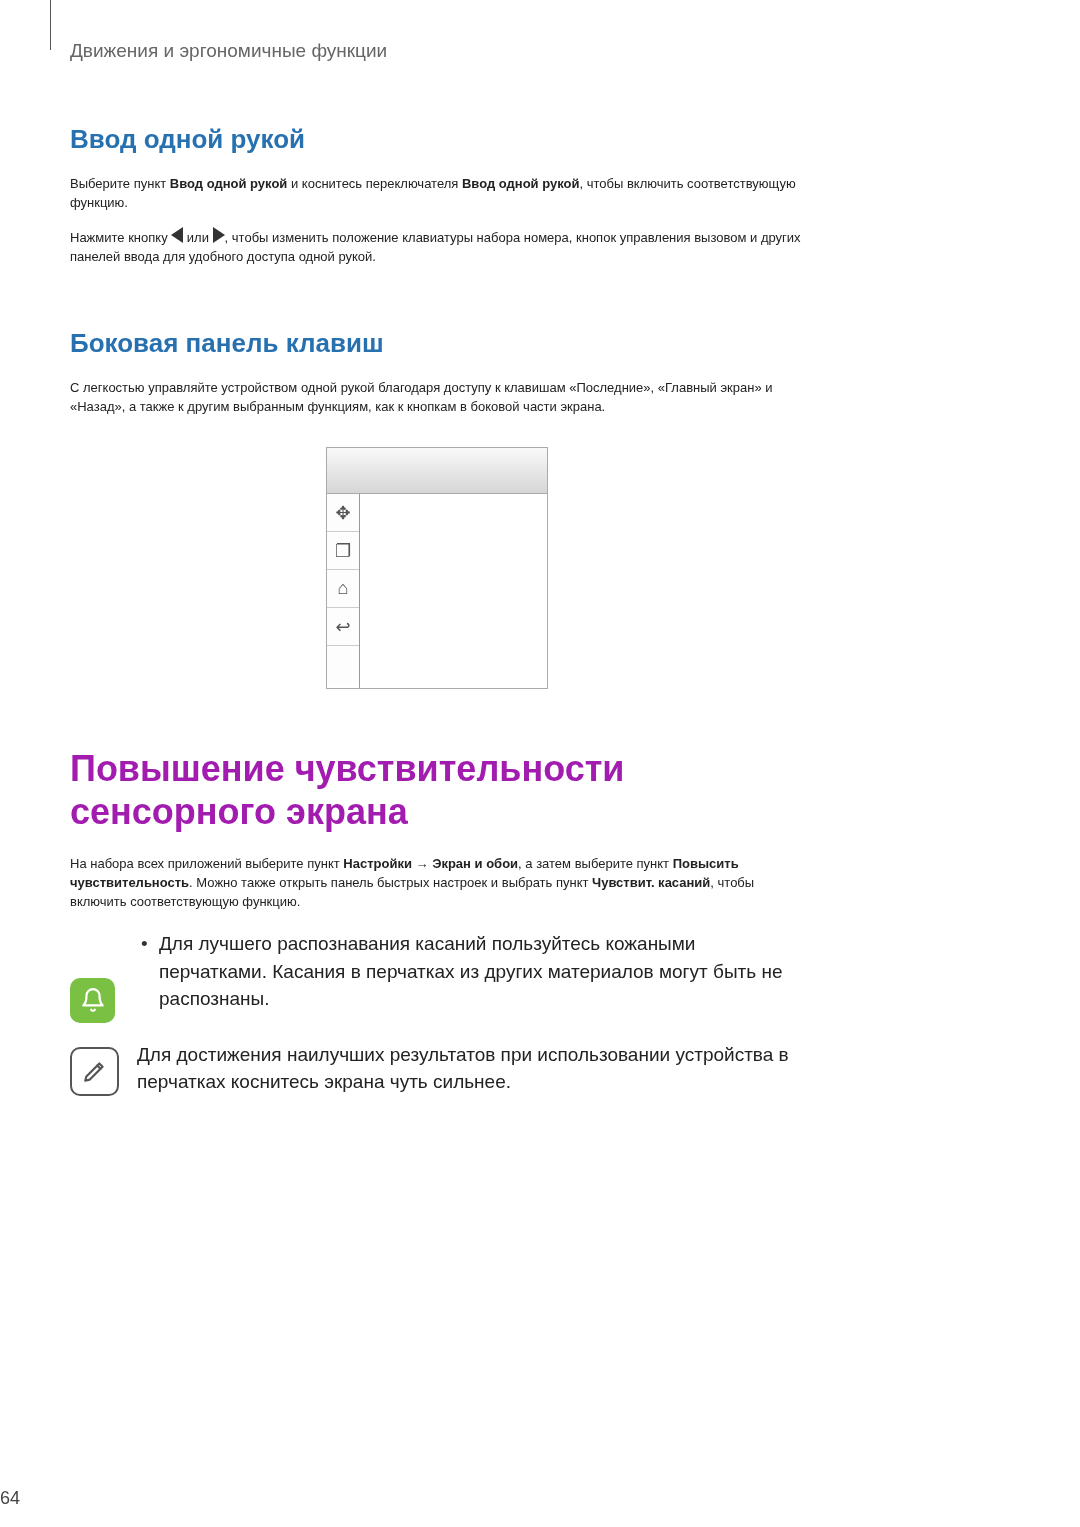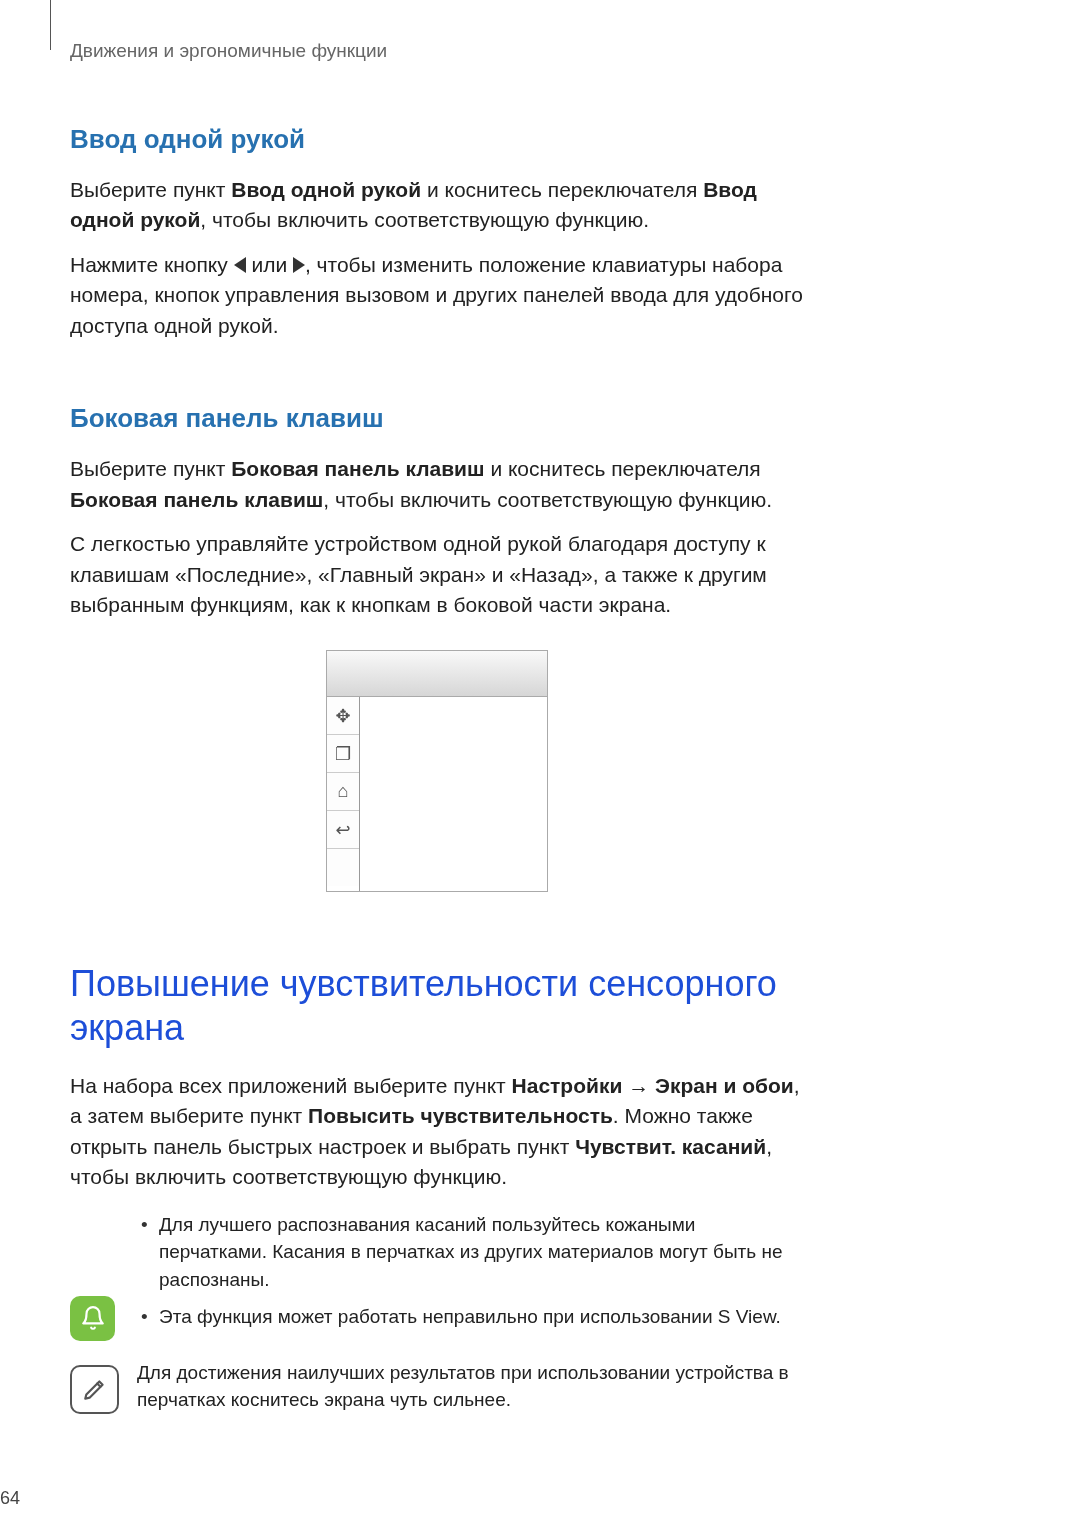--- a/index.html
+++ b/index.html
@@ -35,28 +35,28 @@
   .content {
     margin-left: 20px;
   }
   h3.sub {
     color: #2771b0;
     font-weight: bold;
     font-size: 26px;
     margin: 0 0 20px 0;
   }
   h2.main {
-    color: #1d4ed8;
-    font-weight: normal;
+    color: #a21caf;
+    font-weight: bold;
     font-size: 36px;
-    margin: 12px 0 22px 0;
+    margin: 0 0 22px 0;
     line-height: 1.2;
   }
   p {
-    font-size: 21px;
+    font-size: 13px;
     line-height: 1.45;
     margin: 12px 0 14px 0;
   }
   .gap-large { height: 48px; }
   .gap-after-fig { height: 58px; }
   b { font-weight: bold; }
 
   
   .phone-wrap {
     width: 100%;
@@ -191,23 +191,20 @@
     </p>
 
     <p>
       <span>Нажмите кнопку </span><span class="tri tri-left"></span><span> или </span><span class="tri tri-right"></span><span>, чтобы изменить положение клавиатуры набора номера, кнопок управления вызовом и других панелей ввода для удобного доступа одной рукой.</span>
     </p>
 
     <div class="gap-large"></div>
 
     <h3 class="sub">Боковая панель клавиш</h3>
 
-    <p>
-      <span>Выберите пункт </span><b>Боковая панель клавиш</b><span> и коснитесь переключателя </span><b>Боковая панель клавиш</b><span>, чтобы включить соответствующую функцию.</span>
-    </p>
 
     <p>С легкостью управляйте устройством одной рукой благодаря доступу к клавишам «Последние», «Главный экран» и «Назад», а также к другим выбранным функциям, как к кнопкам в боковой части экрана.</p>
 
     <div class="phone-wrap">
       <div class="phone">
         <div class="statusbar"></div>
         <div class="body">
           <div class="toolbar">
             <div class="cell">✥</div>
             <div class="cell">❐</div>
@@ -232,21 +229,20 @@
     <div class="note">
       <div class="note-icon green">
         <svg width="26" height="26" viewBox="0 0 24 24" fill="none" stroke="#fff" stroke-width="2" stroke-linecap="round" stroke-linejoin="round">
             <path d="M18 8a6 6 0 0 0-12 0c0 7-3 9-3 9h18s-3-2-3-9"></path>
             <path d="M13.7 21a2 2 0 0 1-3.4 0"></path>
           </svg>
       </div>
       <div class="note-body">
         <ul class="tips">
           <li>Для лучшего распознавания касаний пользуйтесь кожаными перчатками. Касания в перчатках из других материалов могут быть не распознаны.</li>
-          <li>Эта функция может работать неправильно при использовании S View.</li>
         </ul>
       </div>
     </div>
 
     <div class="note">
       <div class="note-icon outline">
         <svg width="26" height="26" viewBox="0 0 24 24" fill="none" stroke="#555" stroke-width="2" stroke-linecap="round" stroke-linejoin="round">
             <path d="M3 21l4-1 12-12-3-3L4 17l-1 4z"></path>
             <path d="M14 7l3 3"></path>
           </svg>

